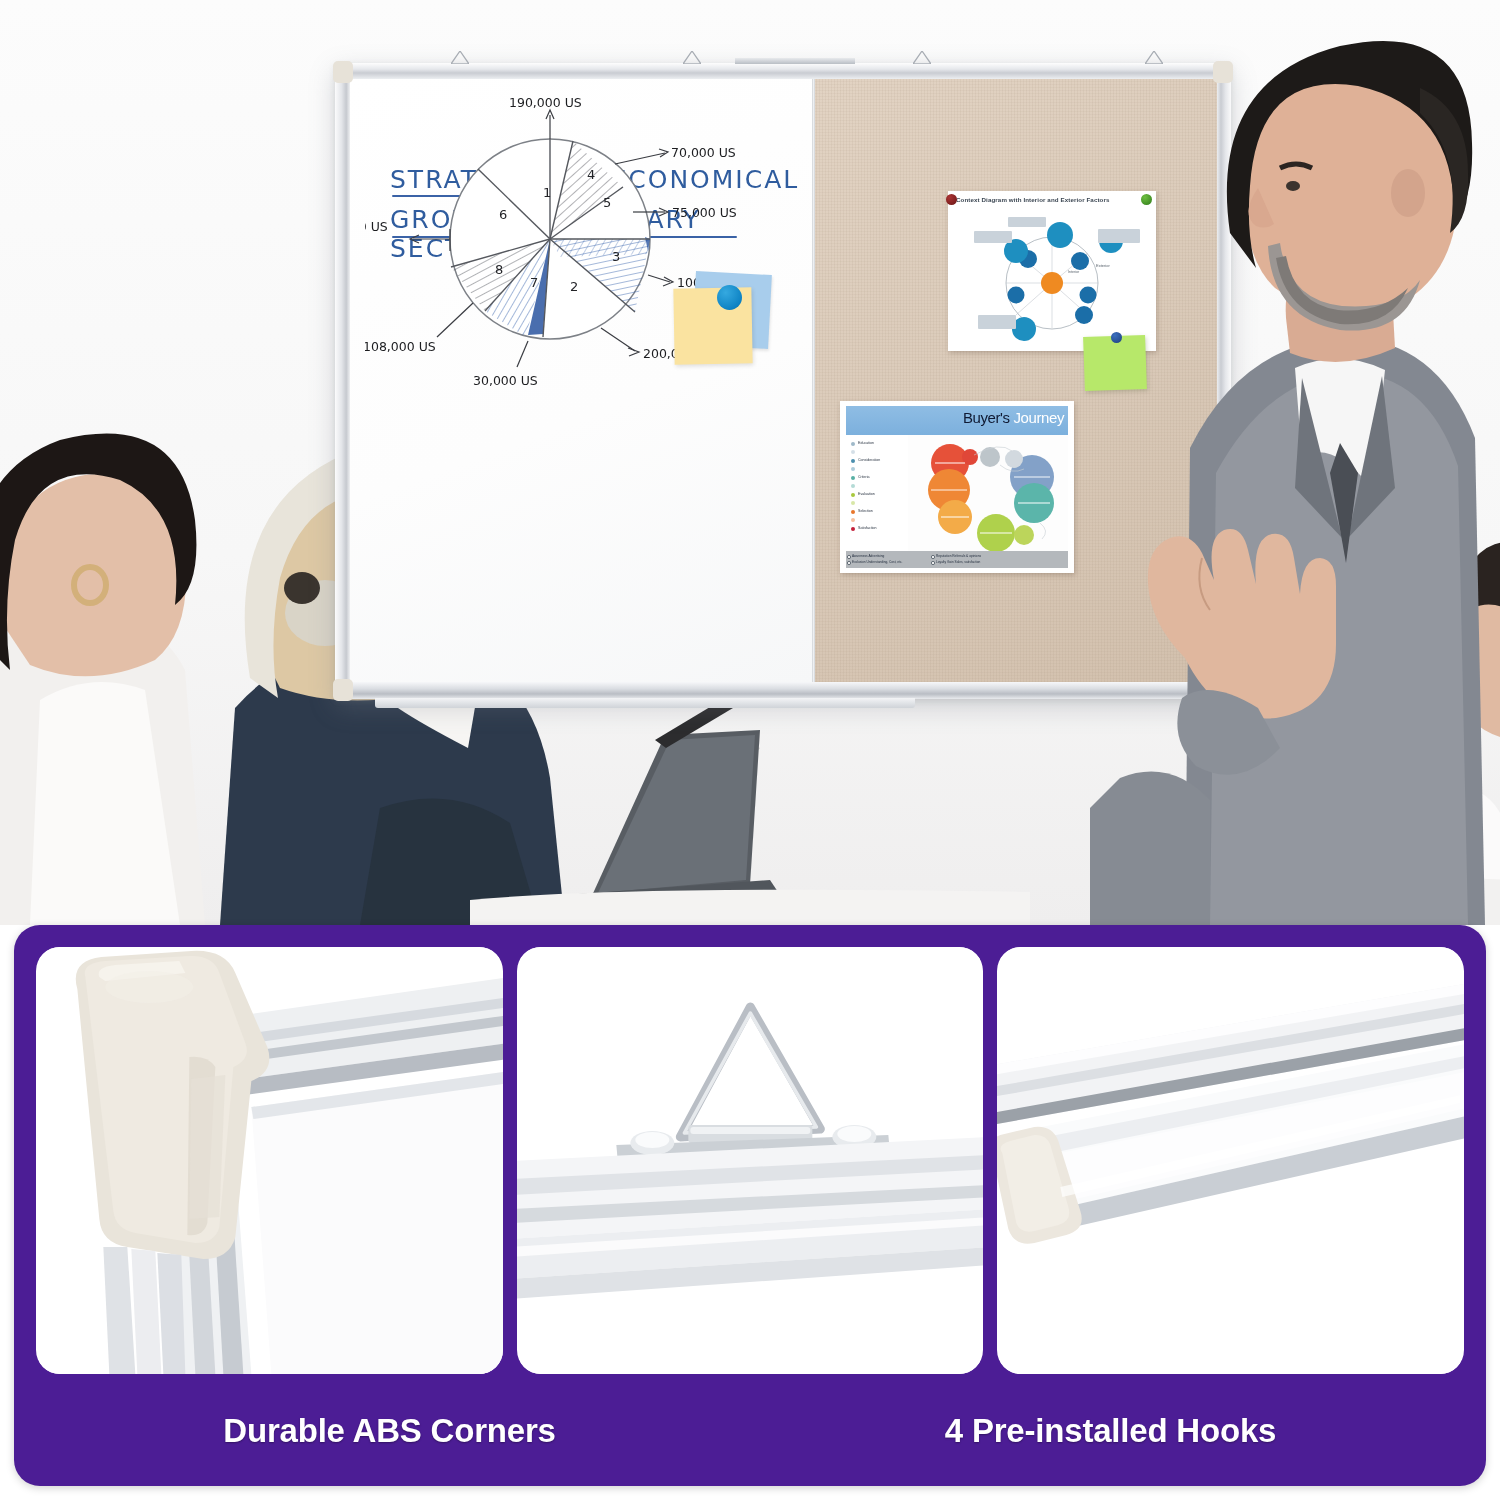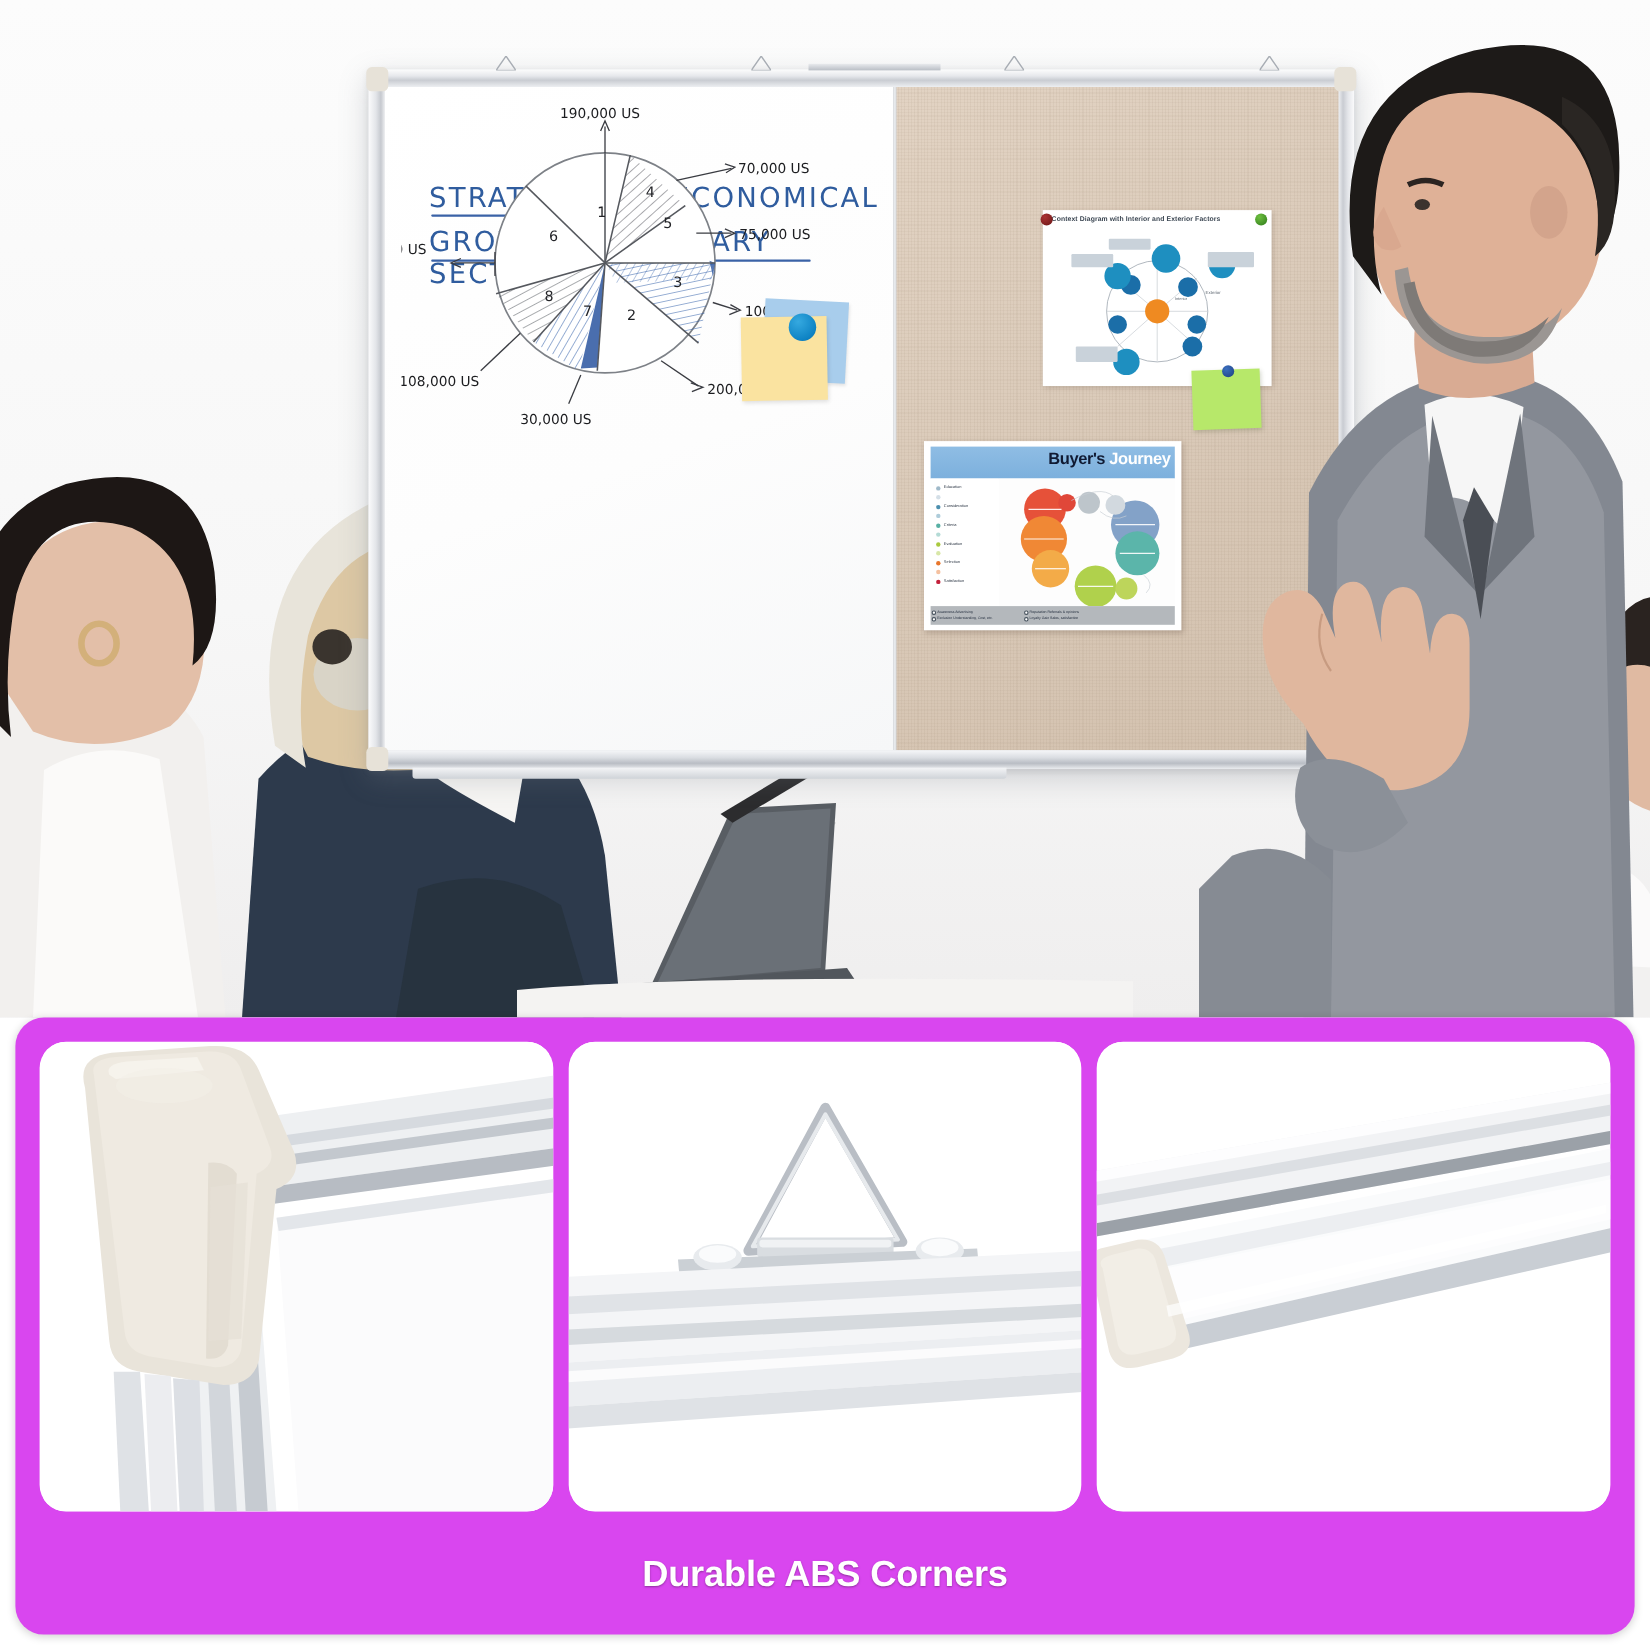--- a/index.html
+++ b/index.html
@@ -129,21 +129,21 @@
     background:#b7e86a; transform:rotate(-2deg);
     box-shadow:1px 2px 4px rgba(80,90,50,.25);
   }
 
   
   #bj-header {
     position:absolute; left:6px; top:5px; right:6px; height:29px;
     background:linear-gradient(180deg,#8fbde4 0%,#7cb0dd 100%);
   }
   #bj-title {
-    position:absolute; right:10px; top:8px; font-size:15px; font-weight:bold;
+    position:absolute; right:10px; top:8px; font-size:15px; font-weight:normal;
     color:#101a33; letter-spacing:-.4px;
   }
   #bj-title .lite { color:#ffffff; }
   #bj-legend {
     position:absolute; left:6px; top:34px; width:62px; bottom:22px; background:#fff;
   }
   .bj-leg-row { position:absolute; left:5px; font-size:3.6px; color:#2a3442; white-space:nowrap; }
   .bj-dot { position:absolute; left:0; width:4px; height:4px; border-radius:50%; }
   .bj-lbl { position:absolute; left:7px; top:-1px; }
   #bj-canvas { position:absolute; left:68px; top:34px; right:6px; bottom:22px; background:#fdfdfd; }
@@ -152,21 +152,21 @@
     background:#b4b8bc;
   }
   .bj-foot-t { position:absolute; font-size:3.2px; color:#263040; white-space:nowrap; }
 
   
   .person { position:absolute; filter:blur(.4px); }
 
   
   #panel {
     position:absolute; left:14px; top:925px; width:1472px; height:561px;
-    background:#d946ef;
+    background:#4c1d95;
     border-radius:26px;
     box-shadow:0 2px 8px rgba(0,0,0,.18);
   }
   #cards {
     position:absolute; left:22px; top:22px; right:22px; height:427px;
     display:flex; gap:14px;
   }
   .card {
     flex:1; background:#ffffff; border-radius:24px; position:relative; overflow:hidden;
   }
@@ -618,14 +618,15 @@
         <path d="M2 206 Q-4 198 10 194 L34 188 Q46 187 50 198 L68 260
                  Q72 274 58 278 L34 284 Q20 287 16 276 Z" fill="#f2eee6"></path>
 
         <path d="M60 240 L460 148 L460 156 L62 250 Z" fill="#ffffff" opacity=".7"></path>
       </svg>
     </div>
   </div>
 
   <div id="captions">
     <div class="caption">Durable ABS Corners</div>
+    <div class="caption">4 Pre-installed Hooks</div>
   </div>
 </div>
 
 </body></html>

